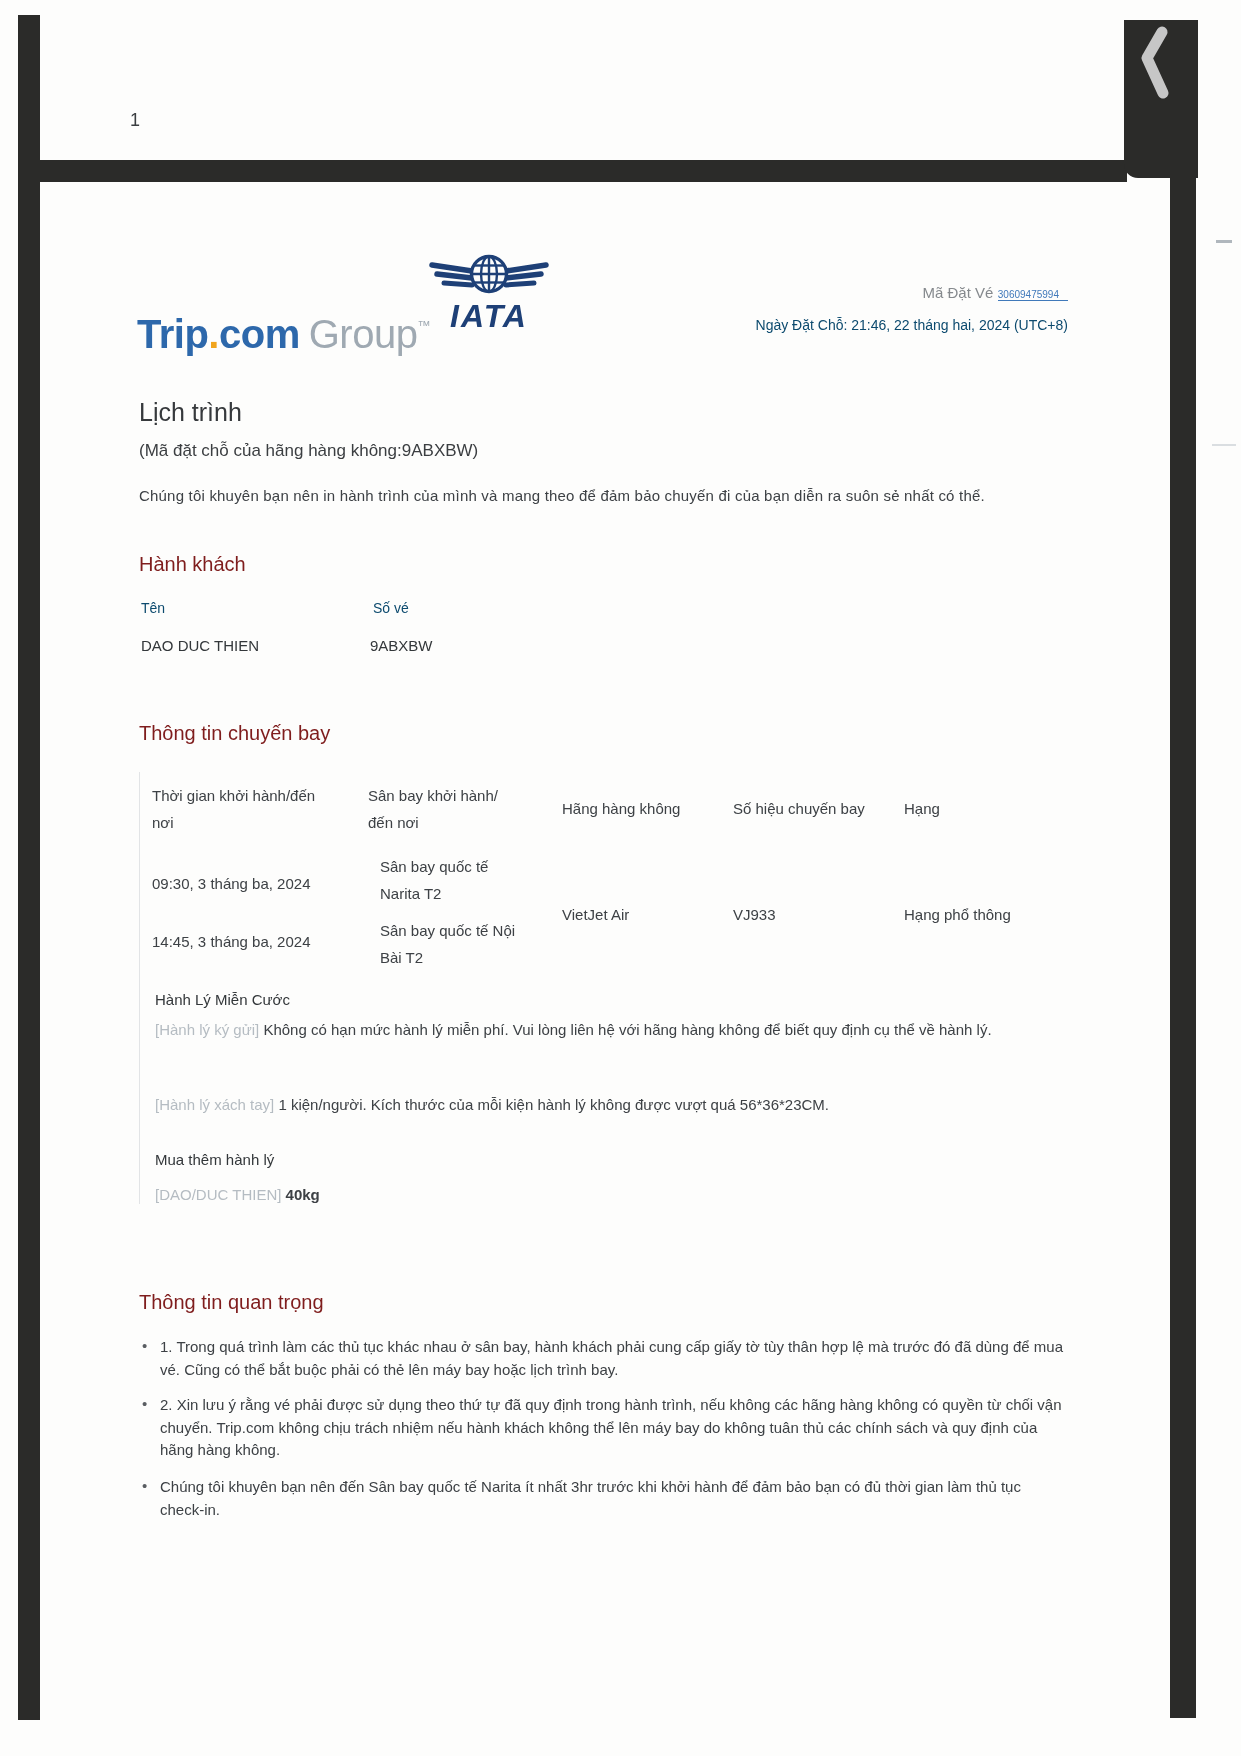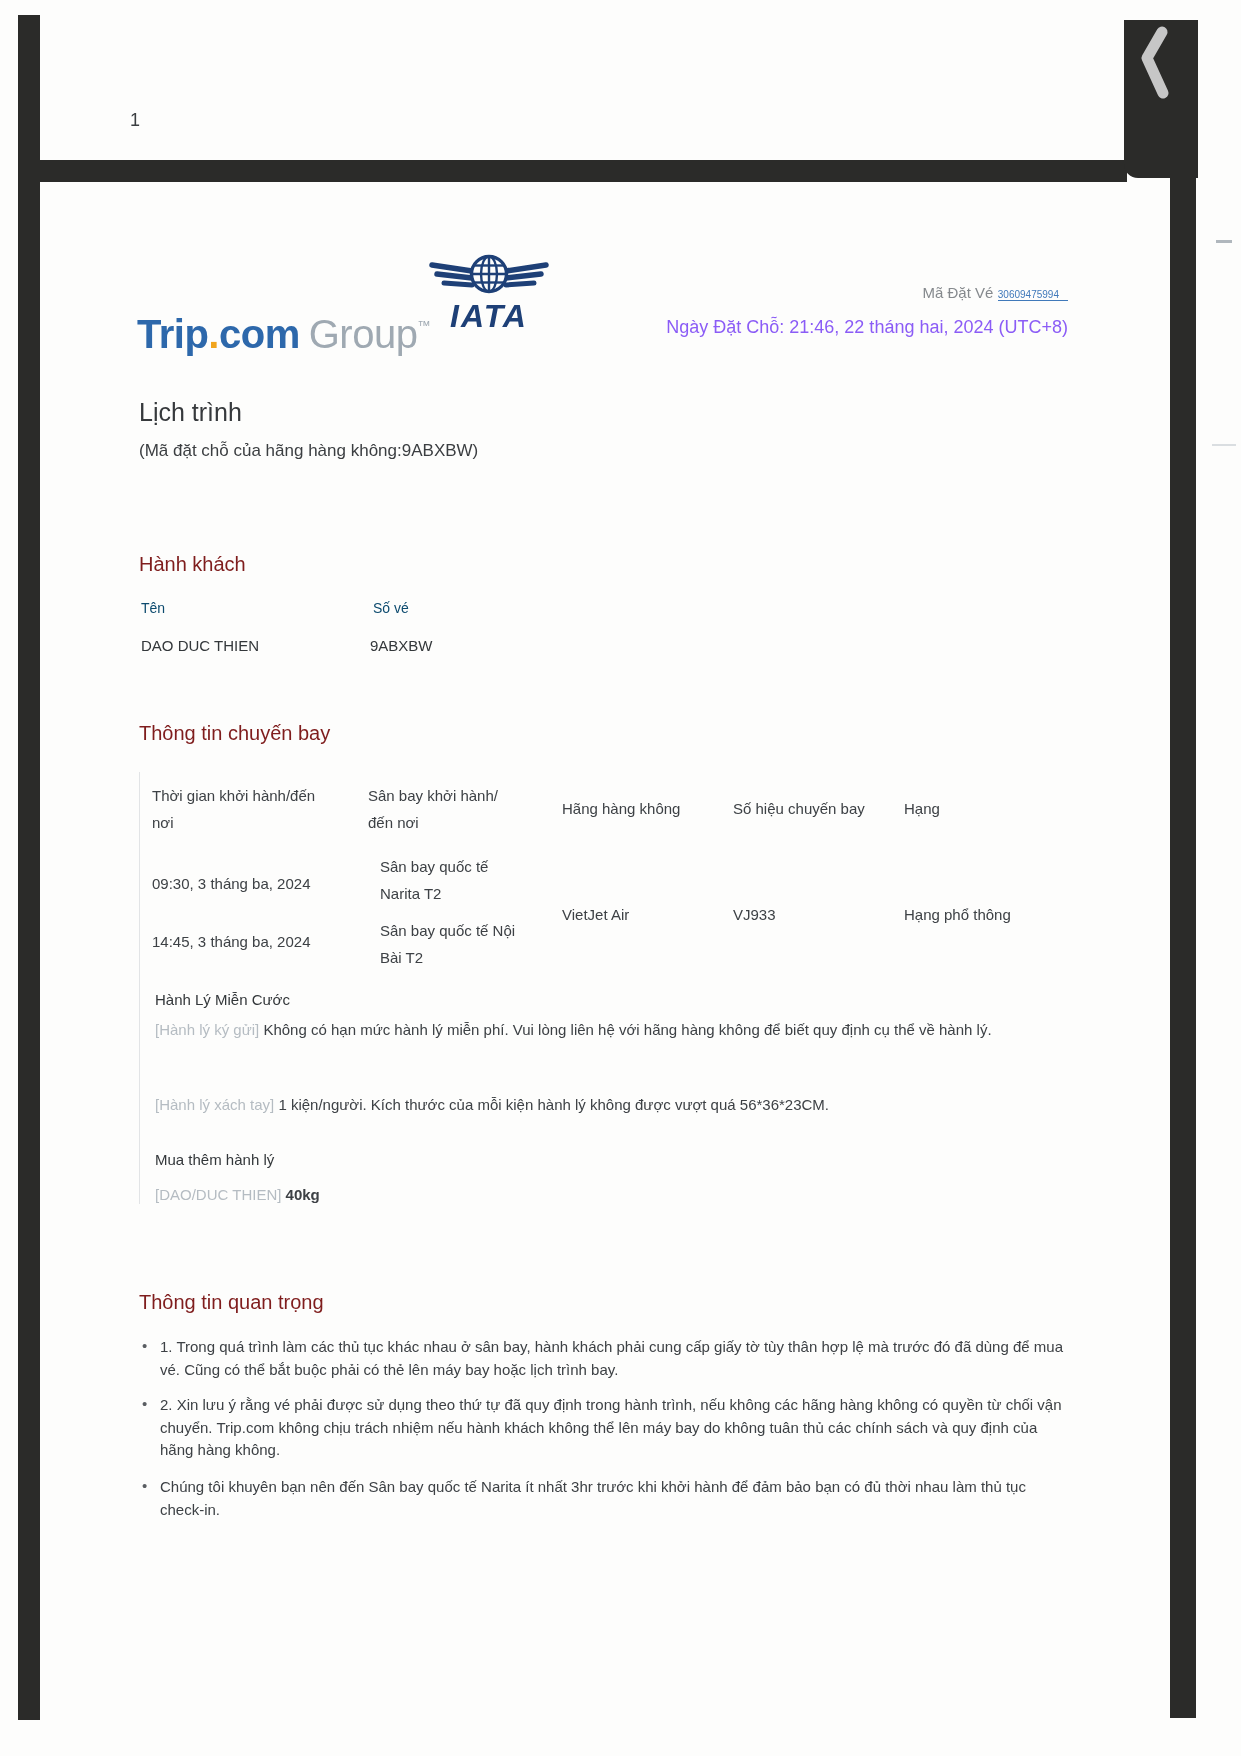--- a/index.html
+++ b/index.html
@@ -19,21 +19,21 @@
 
   
   .logo-text{font-size:40px;letter-spacing:-0.5px;white-space:nowrap;}
   .logo-trip,.logo-com{color:#2d68ab;font-weight:bold;}
   .logo-dot{color:#f1a51d;font-weight:bold;}
   .logo-group{color:#9fa9b2;font-weight:normal;margin-left:9px;}
   .logo-tm{color:#9fa9b2;font-size:13px;vertical-align:18px;}
   .hdr-right{text-align:right;white-space:nowrap;}
   .hdr-label{color:#85898d;font-size:15px;}
   .hdr-link{color:#4079ba;font-size:10px;text-decoration:none;border-bottom:1.5px solid #4079ba;padding-right:9px;}
-  .hdr-date{color:#8b5cf6;font-size:18px;}
+  .hdr-date{color:#0c4a6e;font-size:14px;}
 
   
   .doc-title{font-size:25px;color:#36393c;}
   .doc-subtitle{font-size:17px;color:#3b3e41;}
   .body-text{font-size:15px;color:#3d4145;}
   .section-heading{font-size:20px;color:#7f1d1d;}
   .gray-label{font-size:14px;color:#0c4a6e;}
   .value-text{font-size:15px;color:#33373a;}
   .cell{font-size:15px;color:#3d4145;line-height:1.8;}
   .tag{color:#b5bcc2;}
@@ -89,20 +89,21 @@
   </div>
 
   <div class="abs hdr-right" style="right:173px;top:284px;">
     <span class="hdr-label">Mã Đặt Vé</span>
     <a href="#" class="hdr-link">30609475994</a>
   </div>
   <div class="abs hdr-right hdr-date" style="right:173px;top:317px;">Ngày Đặt Chỗ: 21:46, 22 tháng hai, 2024 (UTC+8)</div>
 
   <div class="abs doc-title" style="left:139px;top:398px;">Lịch trình</div>
   <div class="abs doc-subtitle" style="left:139px;top:441px;">(Mã đặt chỗ của hãng hàng không:9ABXBW)</div>
+  <div class="abs body-text nowrap" style="left:139px;top:487px;letter-spacing:0.2px;">Chúng tôi khuyên bạn nên in hành trình của mình và mang theo để đảm bảo chuyến đi của bạn diễn ra suôn sẻ nhất có thể.</div>
 
   <div class="abs section-heading" style="left:139px;top:553px;">Hành khách</div>
   <div class="abs gray-label" style="left:141px;top:600px;">Tên</div>
   <div class="abs gray-label" style="left:373px;top:600px;">Số vé</div>
   <div class="abs value-text" style="left:141px;top:637px;">DAO DUC THIEN</div>
   <div class="abs value-text" style="left:370px;top:637px;">9ABXBW</div>
 
   <div class="abs section-heading" style="left:139px;top:722px;">Thông tin chuyến bay</div>
   <div class="abs vline" style="left:139px;top:772px;width:1px;height:432px;"></div>
 
@@ -137,15 +138,15 @@
 
   <div class="abs section-heading" style="left:139px;top:1291px;">Thông tin quan trọng</div>
 
   <div class="abs bullet-dot" style="left:142px;top:1337px;">•</div>
   <div class="abs bullet-text" style="left:160px;top:1336px;width:905px;">1. Trong quá trình làm các thủ tục khác nhau ở sân bay, hành khách phải cung cấp giấy tờ tùy thân hợp lệ mà trước đó đã dùng để mua vé. Cũng có thể bắt buộc phải có thẻ lên máy bay hoặc lịch trình bay.</div>
 
   <div class="abs bullet-dot" style="left:142px;top:1395px;">•</div>
   <div class="abs bullet-text" style="left:160px;top:1394px;width:905px;">2. Xin lưu ý rằng vé phải được sử dụng theo thứ tự đã quy định trong hành trình, nếu không các hãng hàng không có quyền từ chối vận chuyển. Trip.com không chịu trách nhiệm nếu hành khách không thể lên máy bay do không tuân thủ các chính sách và quy định của hãng hàng không.</div>
 
   <div class="abs bullet-dot" style="left:142px;top:1477px;">•</div>
-  <div class="abs bullet-text" style="left:160px;top:1476px;width:905px;">Chúng tôi khuyên bạn nên đến Sân bay quốc tế Narita ít nhất 3hr trước khi khởi hành để đảm bảo bạn có đủ thời nhau làm thủ tục check-in.</div>
+  <div class="abs bullet-text" style="left:160px;top:1476px;width:905px;">Chúng tôi khuyên bạn nên đến Sân bay quốc tế Narita ít nhất 3hr trước khi khởi hành để đảm bảo bạn có đủ thời gian làm thủ tục check-in.</div>
 
 </div>
 
 </body></html>

